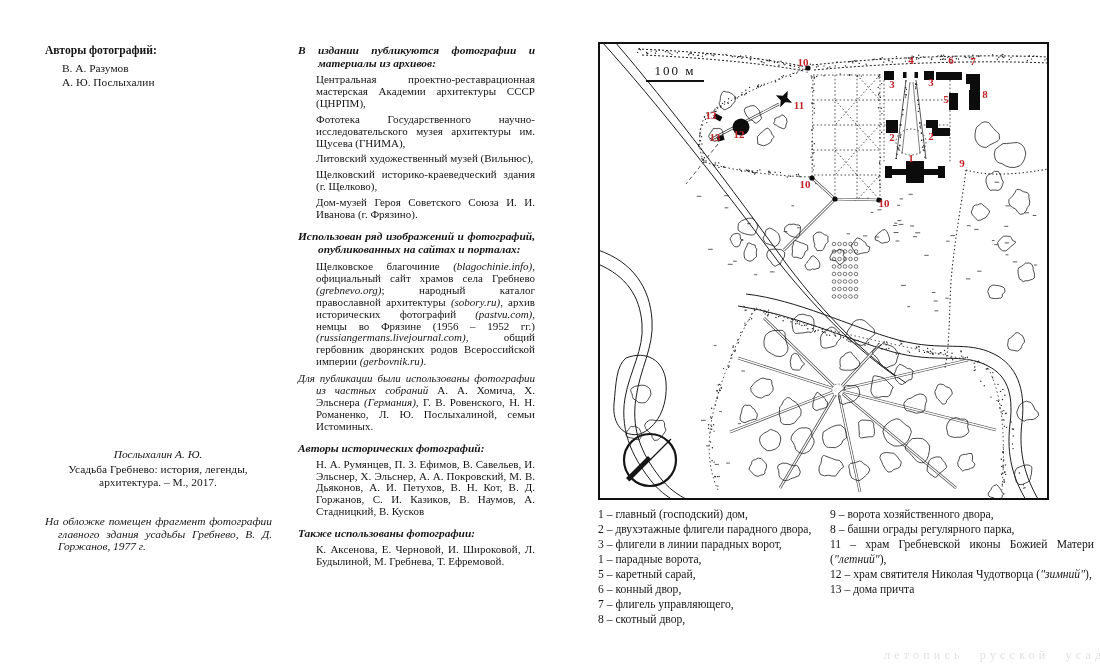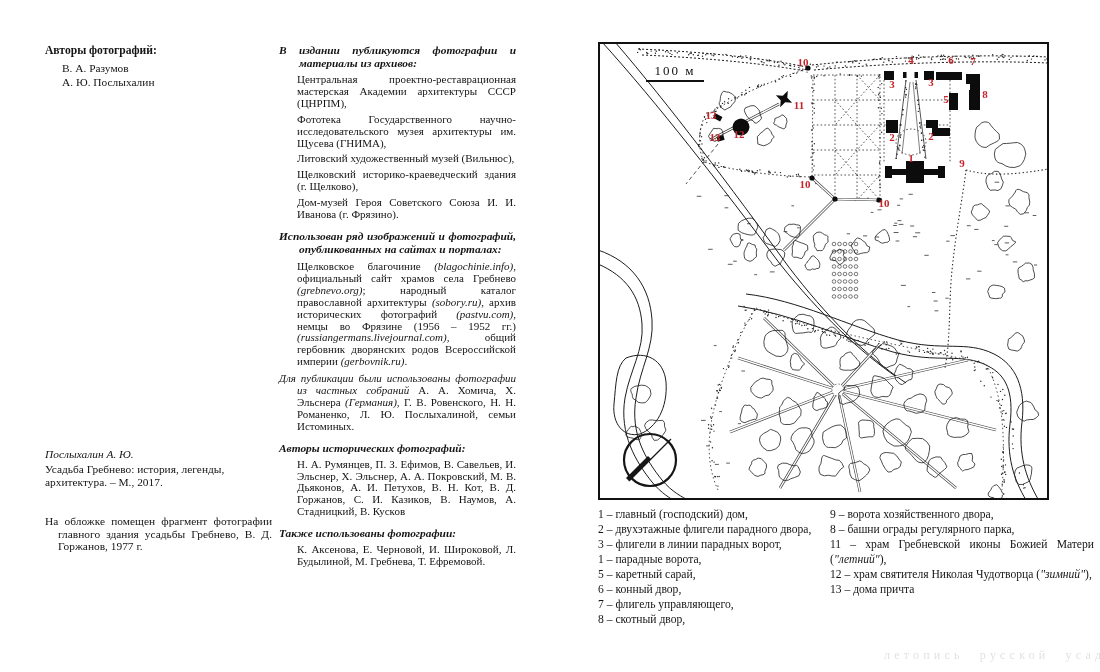--- a/index.html
+++ b/index.html
@@ -7,21 +7,21 @@
        font-family:"Liberation Serif",serif;color:#151515;}
   .abs{position:absolute;}
   .it{font-style:italic;}
   p{margin:0;padding:0;}
   
   .head-bi{font-size:11.6px;font-weight:bold;}
   .name-line{font-size:11.4px;line-height:13.5px;}
   .names{margin-left:17px;margin-top:5px;}
   .bib-author{font-size:11.4px;font-style:italic;margin-bottom:3px;}
   .bib-title{font-size:11.4px;line-height:12.6px;}
-  .cover-note{font-size:11.4px;line-height:12.6px;
+  .cover-note{font-size:11.4px;line-height:12.6px;font-style:italic;
               text-align:justify;padding-left:13px;text-indent:-13px;}
   
   .mid{width:237px;font-size:11px;line-height:11.9px;text-align:justify;}
   .mid .head{font-size:11.4px;line-height:13px;font-style:italic;font-weight:bold;
              padding-left:20px;text-indent:-20px;}
   .mid .item{margin-left:18px;margin-top:4px;}
   .mid .para{margin-left:18px;margin-top:5px;}
   .mid .hangpara{margin-top:5px;padding-left:18px;text-indent:-18px;}
   .mt8{margin-top:9px;}
   
@@ -44,30 +44,30 @@
 
 <div class="abs" style="left:45px;top:44px;width:226px;">
   <p class="head-bi">Авторы фотографий:</p>
   <div class="names">
 
   <p class="name-line">В. А. Разумов</p>
       <p class="name-line">А. Ю. Послыхалин</p>
     </div>
 </div>
 
-<div class="abs" style="left:45px;top:448px;width:226px;">
+<div class="abs" style="left:45px;top:448px;width:226px;text-align:center;">
   <p class="bib-author">Послыхалин А. Ю.</p>
   <p class="bib-title">Усадьба Гребнево: история, легенды, архитектура. – М., 2017.</p>
 </div>
 
 <div class="abs" style="left:45px;top:515px;width:227px;">
   <p class="cover-note">На обложке помещен фрагмент фотографии главного здания усадьбы Гребнево, В. Д. Горжанов, 1977 г.</p>
 </div>
 
-<div class="abs mid" style="left:279px;top:44px;">
+<div class="abs mid" style="left:298px;top:44px;">
   <p class="head">В издании публикуются фотографии и материалы из архивов:</p>
   <div>
 
   <p class="item">Центральная проектно-реставрационная мастерская Академии архитектуры СССР (ЦНРПМ),</p>
       <p class="item">Фототека Государственного научно-исследовательского музея архитектуры им. Щусева (ГНИМА),</p>
       <p class="item">Литовский художественный музей (Вильнюс),</p>
       <p class="item">Щелковский историко-краеведческий здания (г. Щелково),</p>
       <p class="item">Дом-музей Героя Советского Союза И. И. Иванова (г. Фрязино).</p>
     </div>
 

